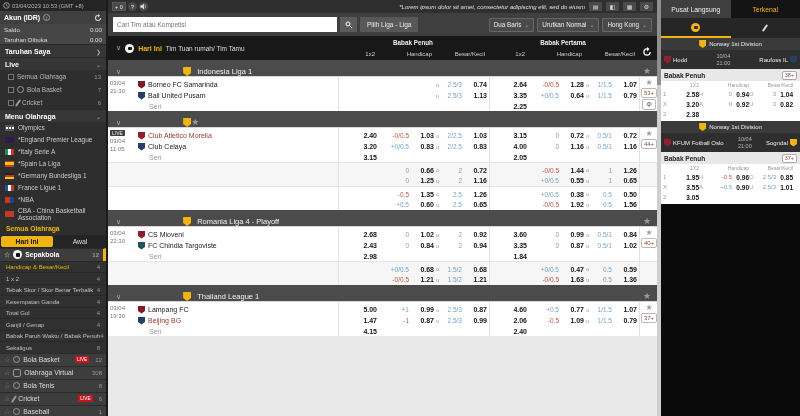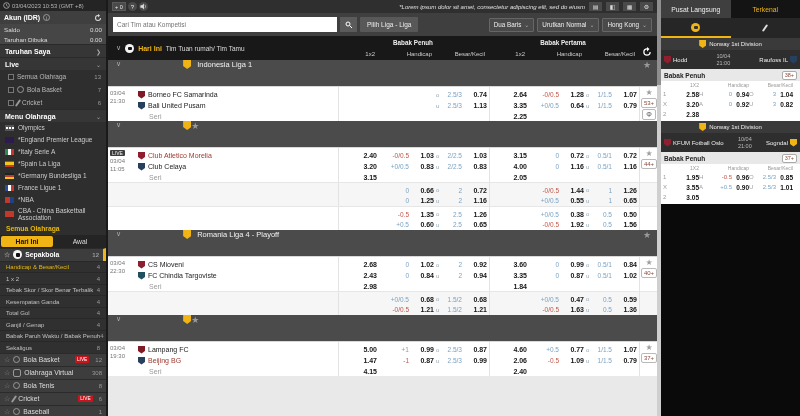--- a/index.html
+++ b/index.html
@@ -62,21 +62,21 @@
 .th-today{color:#f0b514;font-size:7px;font-weight:bold}
 .th-teams{font-size:6.5px;color:#ddd;white-space:nowrap}
 .th-right{flex:1;display:flex;flex-direction:column}
 .th-g{height:12px;display:flex;align-items:center}
 .th-g span{width:150px;text-align:center;font-size:6.3px;font-weight:bold;color:#eee}
 .th-c{height:12px;display:flex;align-items:center}
 .th-c span{font-size:6px;color:#ccc;text-align:right;padding-right:3px}
 .w1{width:40px;flex:none}.w2{width:57px;flex:none}.w3{width:53px;flex:none}
 .th-re{position:absolute;right:5px;top:7px}
 
-.lrow{height:26px;background:#4b4b4b;display:flex;align-items:flex-start;color:#f2f2f2;flex:none}
+.lrow{height:16px;background:#4b4b4b;display:flex;align-items:flex-end;color:#f2f2f2;flex:none}
 .lrow .chev{margin:0 6px 0 8px}
 .lrow .sh{margin-left:56px}
 .lname{font-size:7.5px;margin-left:6px;flex:1;white-space:nowrap}
 .lstar{color:#9a9a9a;margin-right:6px;font-size:9px}
 .sh{width:8px;height:9px;flex:none;clip-path:polygon(0 0,100% 0,100% 68%,50% 100%,0 68%)}
 .sh.gold{background:#f0b514}.sh.red{background:#8e1f2f}.sh.navy{background:#27405e}.sh.teal{background:#20505e}.sh.dred{background:#7e1b24}
 .sh.sm{width:7px;height:8px}
 .mrow{display:flex;background:#fff;border-top:1px solid #d9d9d9;height:35px;flex:none}
 .xrow{display:flex;background:#f6f6f6;border-top:1px solid:#e6e6e6;border-top:1px solid #e6e6e6;height:24px;flex:none}
 .c-time{width:26px;flex:none;padding:2px 0 0 2px;font-size:6px;color:#777;display:flex;flex-direction:column;line-height:1.4}
@@ -758,20 +758,21 @@
               <b class="od">1.36</b>
             </div>
         </div>
       </div>
       <div class="c-star"></div>
     </div>
 
     <div class="lrow">
       <span class="chev">∨</span>
       <span class="sh gold"></span>
+      <span class="lname">Thailand League 1</span>
       <span class="lstar">★</span>
     </div>
     <div class="mrow">
       <div class="c-time">
           <span>03/04</span>
           <span>19:30</span>
         </div>
       <div class="c-teams">
         <div class="team">
             <span class="sh sm dred"></span>

